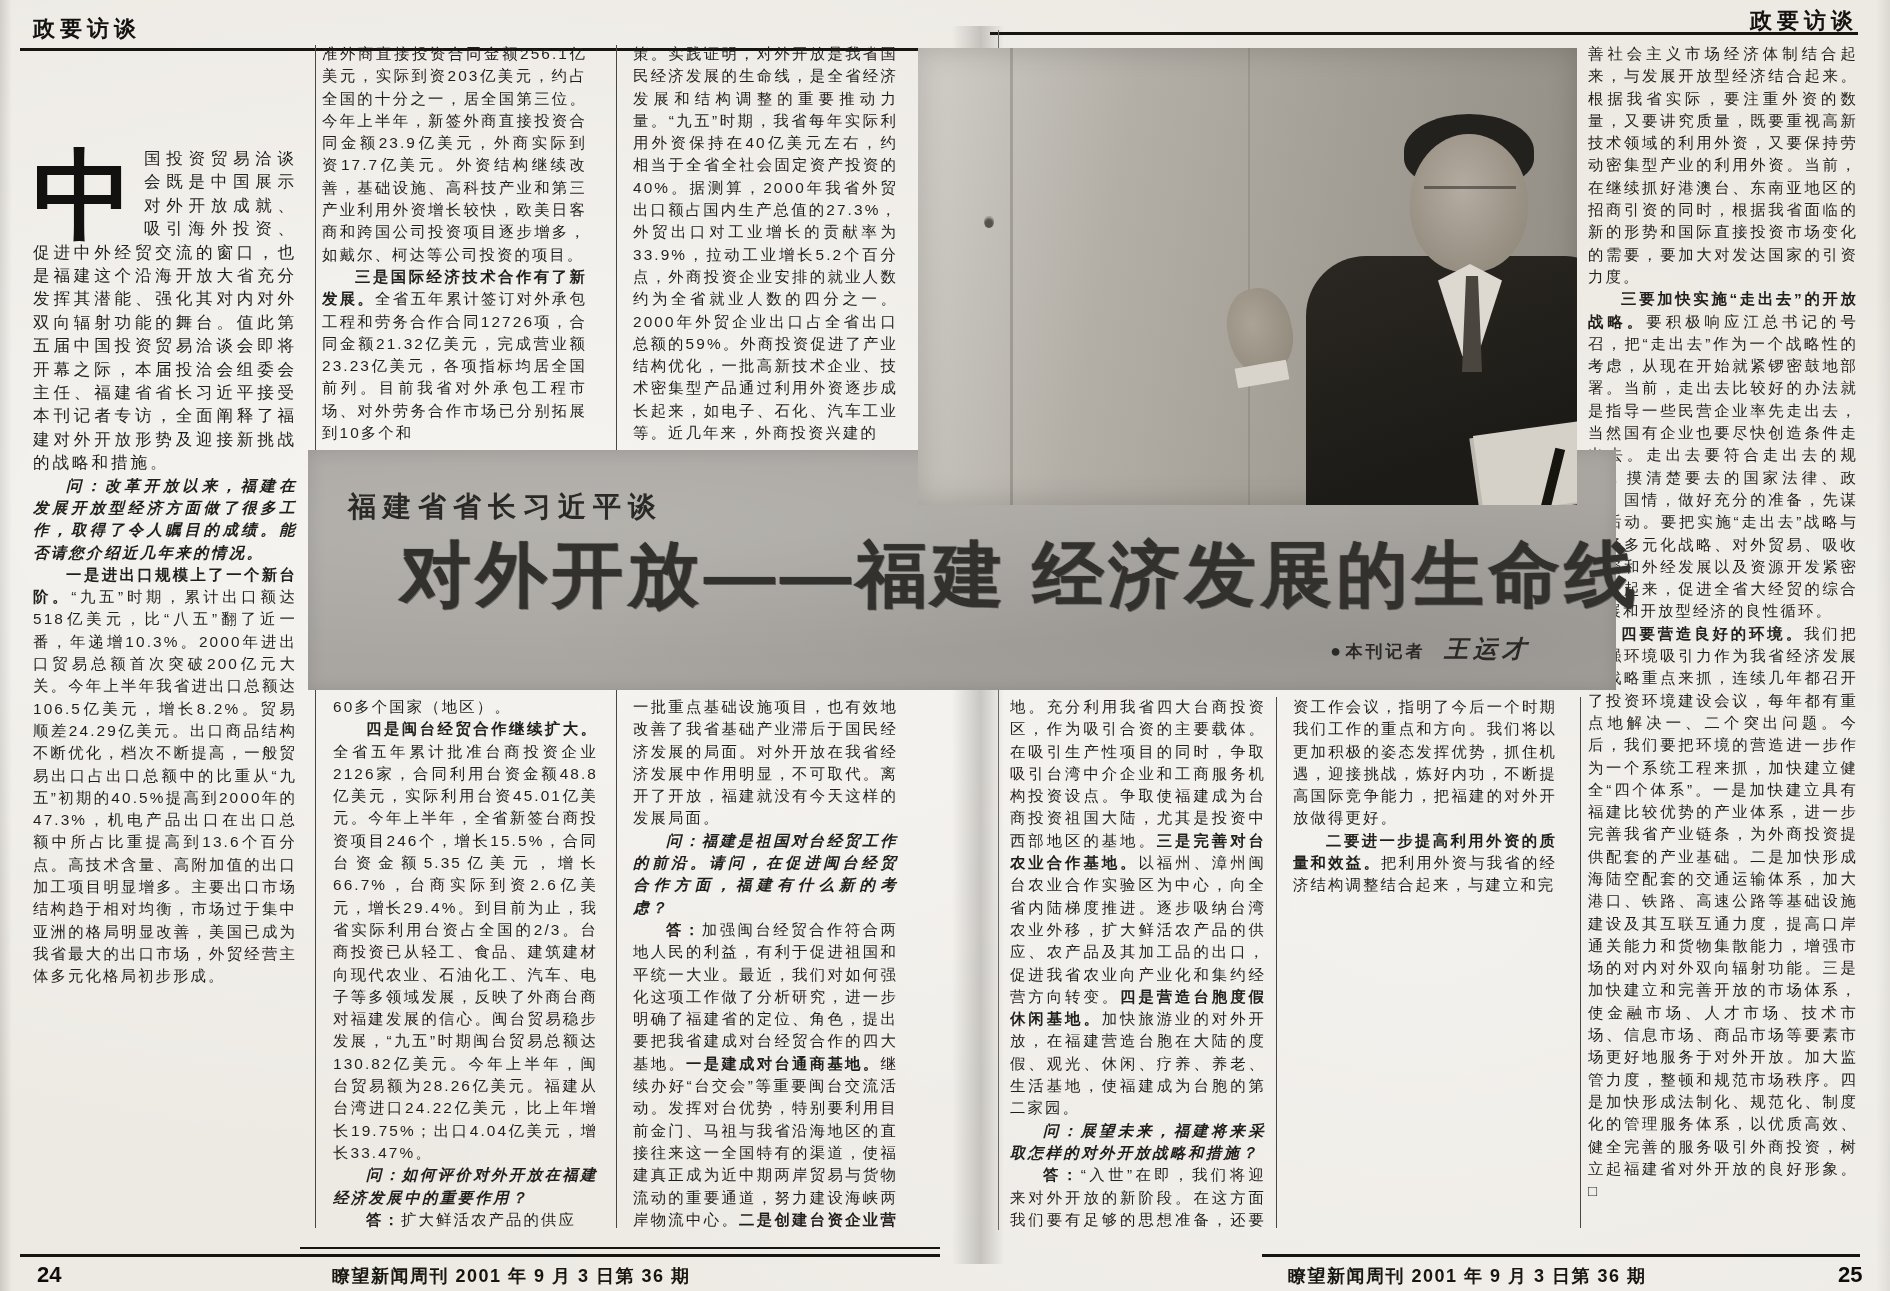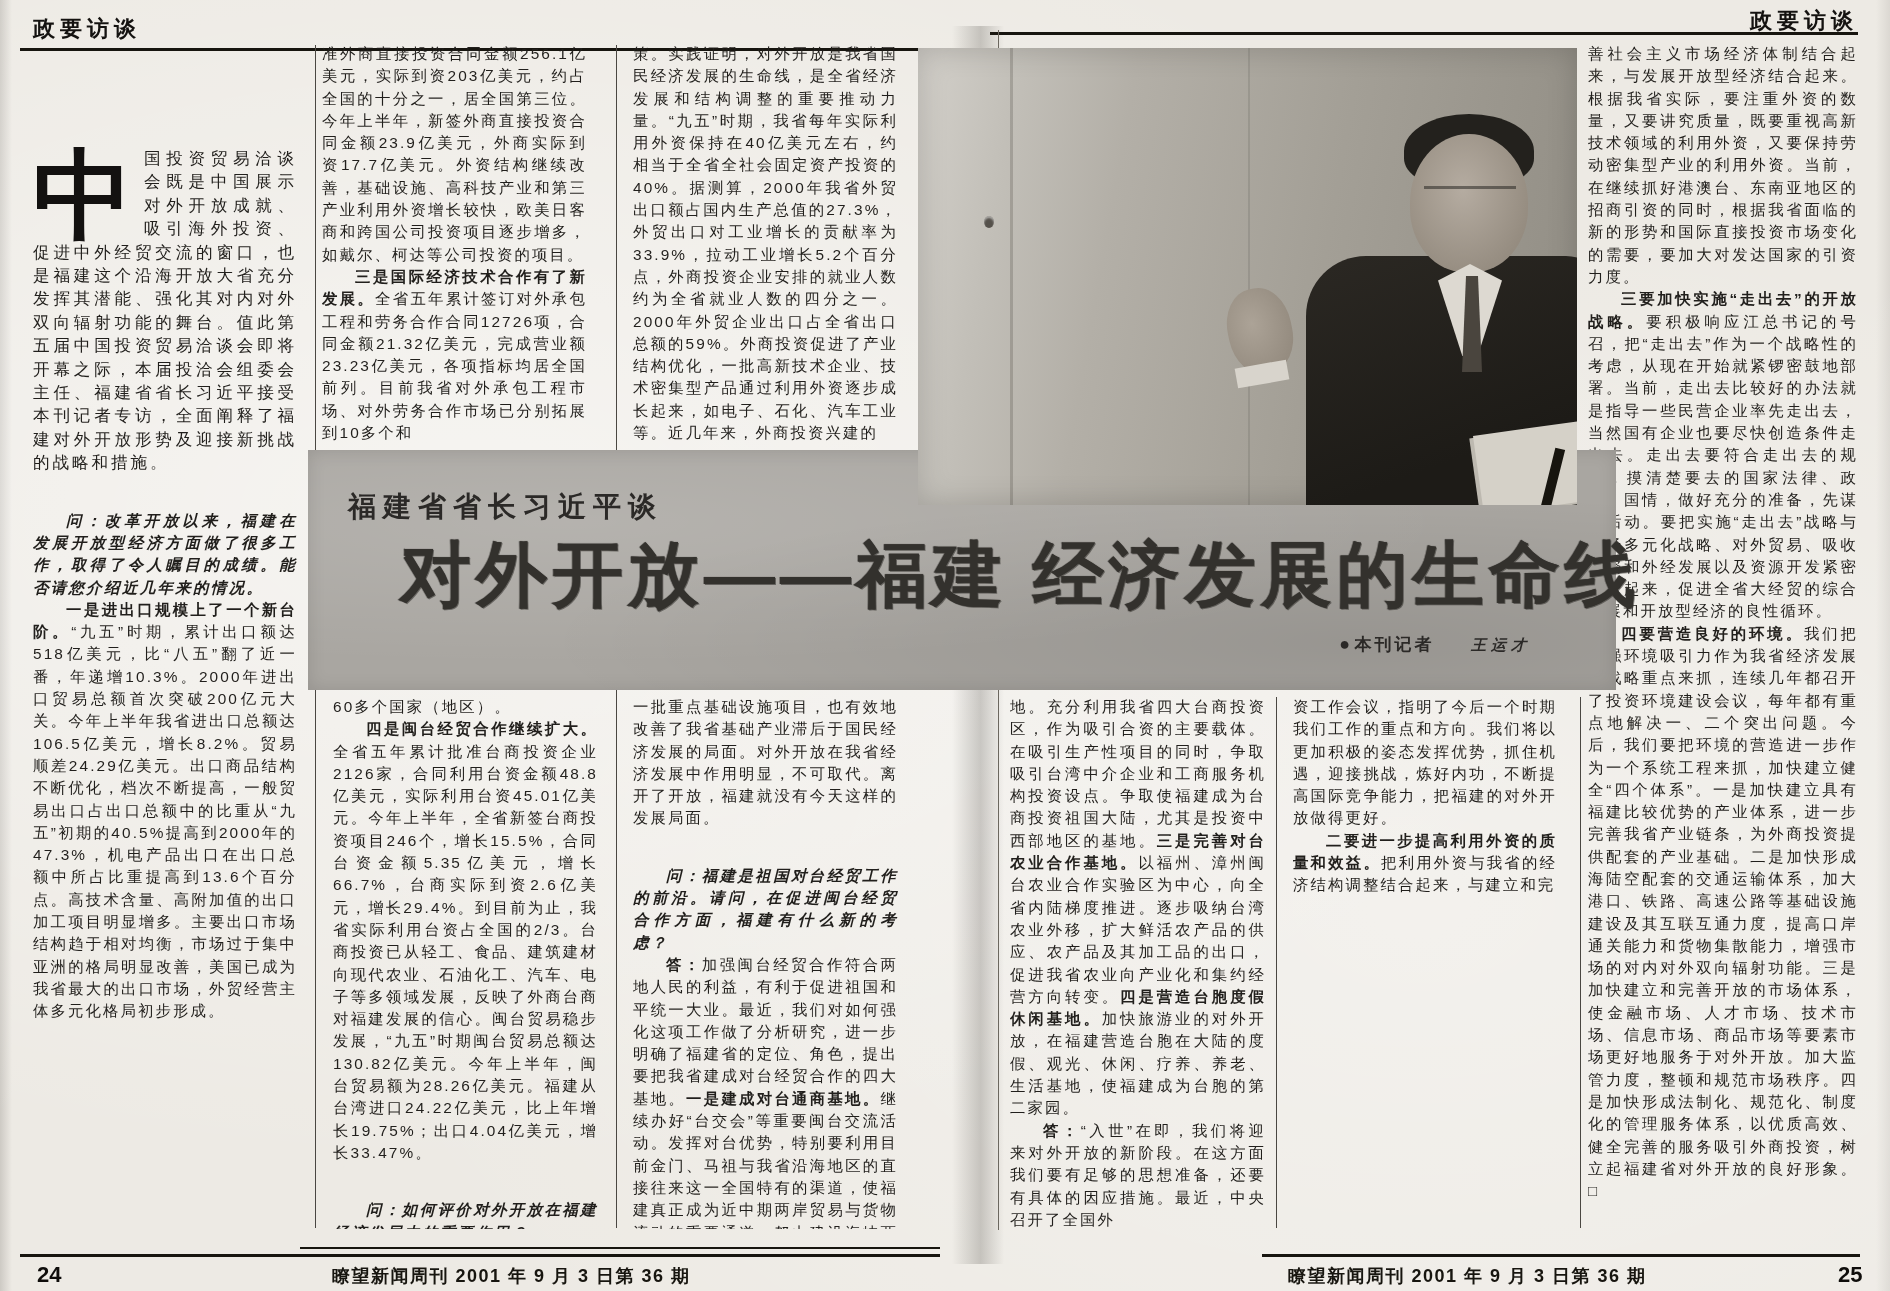--- a/index.html
+++ b/index.html
@@ -16,40 +16,40 @@
   .hrule{background:#17150f;height:3px;}
   .thinrule{background:#17150f;height:1.5px;}
   .footer-journal{font-size:18px;font-weight:700;letter-spacing:1.5px;color:#17150f;}
   .pagenum{font-size:22px;font-weight:800;color:#0f0d0b;}
   
   .col{position:absolute;text-align:justify;font-size:15.4px;line-height:22.3px;
        letter-spacing:2.1px;color:#211f1c;overflow:hidden;}
   .col p{margin:0;text-indent:2.15em;}
   .col p.ni{text-indent:0;}
   .col .b{font-weight:700;}
-  .col p.q{font-family:"Liberation Serif", serif;font-style:italic;font-weight:600;letter-spacing:2.4px;margin-top:35px;}
+  .col p.q{font-family:"Liberation Serif", serif;font-style:italic;font-weight:600;letter-spacing:2.4px;}
   .col p.intro{font-size:16.6px;line-height:23.4px;letter-spacing:2.9px;text-indent:0;font-weight:500;}
   .drop{float:left;font-size:100px;line-height:.82;font-weight:800;margin:6px 8px 0 0;color:#131110;}
   .vr{position:absolute;width:1px;background:#4a4742;}
   
   .hbox{position:absolute;left:308px;top:450px;width:1272px;height:240px;
         background:#a9a6a1;
         background-image:radial-gradient(ellipse at 20% 30%, rgba(255,255,255,.14), rgba(0,0,0,0) 60%),
                          radial-gradient(ellipse at 80% 80%, rgba(0,0,0,.10), rgba(0,0,0,0) 55%);
         box-shadow:inset 0 0 18px rgba(0,0,0,.12);padding-left:36px;}
   .kicker{position:absolute;left:40px;top:38px;font-size:28px;font-weight:700;
           letter-spacing:7px;color:#2b2927;}
   .mainhead{position:absolute;left:92px;top:78px;width:1160px;font-size:71px;font-weight:900;
             letter-spacing:5px;color:#33312d;white-space:nowrap;
             text-shadow:0 0 1px #33312d,1px 1px 0 rgba(51,49,45,.55),-1px 0 0 rgba(51,49,45,.35);}
   .byline{position:absolute;right:85px;top:183px;color:#2b2927;}
   .byline .bullet{font-size:18px;}
   .byline .lbl{font-size:17px;letter-spacing:3px;font-weight:600;}
-  .byline .name{font-size:15px;font-family:"Liberation Serif",serif;font-style:italic;
-                font-weight:700;letter-spacing:5px;margin-left:32px;}
+  .byline .name{font-size:24px;font-family:"Liberation Serif",serif;font-style:italic;
+                font-weight:700;letter-spacing:5px;margin-left:14px;}
   
   .photo{position:absolute;left:918px;top:48px;width:659px;height:457px;overflow:hidden;
          background:linear-gradient(100deg,#d3d0ca 0,#c2bfb8 14%,#b3afa7 30%,#a39f96 60%,#918d84 100%);
          box-shadow:inset 0 0 30px rgba(0,0,0,.18);}
   .photo .wallseam{position:absolute;left:92px;top:0;width:3px;height:100%;background:rgba(70,66,60,.25);}
   .photo .wallseam2{position:absolute;left:330px;top:0;width:2px;height:100%;background:rgba(70,66,60,.16);}
   .photo .dot{position:absolute;left:66px;top:168px;width:10px;height:12px;border-radius:50%;
               background:#55514b;box-shadow:inset 0 2px 2px rgba(255,255,255,.5);}
   .photo .head{position:absolute;left:492px;top:86px;width:118px;height:138px;border-radius:50% 50% 46% 46%;
                background:radial-gradient(ellipse at 45% 40%, #b5aca1, #958c80 75%);}
@@ -106,20 +106,21 @@
 <div class="col" style="left:633px;top:43px;width:265px;height:404px;">
     <p class="ni"><span>策。实践证明，对外开放是我省国民经济发展的生命线，是全省经济发展和结构调整的重要推动力量。“九五”时期，我省每年实际利用外资保持在40亿美元左右，约相当于全省全社会固定资产投资的40%。据测算，2000年我省外贸出口额占国内生产总值的27.3%，外贸出口对工业增长的贡献率为33.9%，拉动工业增长5.2个百分点，外商投资企业安排的就业人数约为全省就业人数的四分之一。2000年外贸企业出口占全省出口总额的59%。外商投资促进了产业结构优化，一批高新技术企业、技术密集型产品通过利用外资逐步成长起来，如电子、石化、汽车工业等。近几年来，外商投资兴建的</span></p>
   </div>
 <div class="col" style="left:633px;top:696px;width:265px;height:533px;">
     <p class="ni"><span>一批重点基础设施项目，也有效地改善了我省基础产业滞后于国民经济发展的局面。对外开放在我省经济发展中作用明显，不可取代。离开了开放，福建就没有今天这样的发展局面。</span></p>
     <p class="q"><span class="b">问：</span><span>福建是祖国对台经贸工作的前沿。请问，在促进闽台经贸合作方面，福建有什么新的考虑？</span></p>
     <p><span class="b">答：</span><span>加强闽台经贸合作符合两地人民的利益，有利于促进祖国和平统一大业。最近，我们对如何强化这项工作做了分析研究，进一步明确了福建省的定位、角色，提出要把我省建成对台经贸合作的四大基地。</span><span class="b">一是建成对台通商基地。</span><span>继续办好“台交会”等重要闽台交流活动。发挥对台优势，特别要利用目前金门、马祖与我省沿海地区的直接往来这一全国特有的渠道，使福建真正成为近中期两岸贸易与货物流动的重要通道，努力建设海峡两岸物流中心。</span><span class="b">二是创建台资企业营运基</span></p>
   </div>
 <div class="col" style="left:1010px;top:696px;width:256px;height:533px;">
     <p class="ni"><span>地。充分利用我省四大台商投资区，作为吸引合资的主要载体。在吸引生产性项目的同时，争取吸引台湾中介企业和工商服务机构投资设点。争取使福建成为台商投资祖国大陆，尤其是投资中西部地区的基地。</span><span class="b">三是完善对台农业合作基地。</span><span>以福州、漳州闽台农业合作实验区为中心，向全省内陆梯度推进。逐步吸纳台湾农业外移，扩大鲜活农产品的供应、农产品及其加工品的出口，促进我省农业向产业化和集约经营方向转变。</span><span class="b">四是营造台胞度假休闲基地。</span><span>加快旅游业的对外开放，在福建营造台胞在大陆的度假、观光、休闲、疗养、养老、生活基地，使福建成为台胞的第二家园。</span></p>
+    <p class="q"><span class="b">问：</span><span>展望未来，福建将来采取怎样的对外开放战略和措施？</span></p>
     <p><span class="b">答：</span><span>“入世”在即，我们将迎来对外开放的新阶段。在这方面我们要有足够的思想准备，还要有具体的因应措施。最近，中央召开了全国外</span></p>
   </div>
 <div class="col" style="left:1293px;top:696px;width:264px;height:533px;">
     <p class="ni"><span>资工作会议，指明了今后一个时期我们工作的重点和方向。我们将以更加积极的姿态发挥优势，抓住机遇，迎接挑战，炼好内功，不断提高国际竞争能力，把福建的对外开放做得更好。</span></p>
     <p><span class="b">二要进一步提高利用外资的质量和效益。</span><span>把利用外资与我省的经济结构调整结合起来，与建立和完</span></p>
   </div>
 <div class="col" style="left:1588px;top:43px;width:270px;height:1186px;">
     <p class="ni"><span>善社会主义市场经济体制结合起来，与发展开放型经济结合起来。根据我省实际，要注重外资的数量，又要讲究质量，既要重视高新技术领域的利用外资，又要保持劳动密集型产业的利用外资。当前，在继续抓好港澳台、东南亚地区的招商引资的同时，根据我省面临的新的形势和国际直接投资市场变化的需要，要加大对发达国家的引资力度。</span></p>
     <p><span class="b">三要加快实施“走出去”的开放战略。</span><span>要积极响应江总书记的号召，把“走出去”作为一个战略性的考虑，从现在开始就紧锣密鼓地部署。当前，走出去比较好的办法就是指导一些民营企业率先走出去，当然国有企业也要尽快创造条件走出去。走出去要符合走出去的规律，摸清楚要去的国家法律、政策、国情，做好充分的准备，先谋而后动。要把实施“走出去”战略与市场多元化战略、对外贸易、吸收外资和外经发展以及资源开发紧密结合起来，促进全省大经贸的综合发展和开放型经济的良性循环。</span></p>
     <p><span class="b">四要营造良好的环境。</span><span>我们把增强环境吸引力作为我省经济发展的战略重点来抓，连续几年都召开了投资环境建设会议，每年都有重点地解决一、二个突出问题。今后，我们要把环境的营造进一步作为一个系统工程来抓，加快建立健全“四个体系”。一是加快建立具有福建比较优势的产业体系，进一步完善我省产业链条，为外商投资提供配套的产业基础。二是加快形成海陆空配套的交通运输体系，加大港口、铁路、高速公路等基础设施建设及其互联互通力度，提高口岸通关能力和货物集散能力，增强市场的对内对外双向辐射功能。三是加快建立和完善开放的市场体系，使金融市场、人才市场、技术市场、信息市场、商品市场等要素市场更好地服务于对外开放。加大监管力度，整顿和规范市场秩序。四是加快形成法制化、规范化、制度化的管理服务体系，以优质高效、健全完善的服务吸引外商投资，树立起福建省对外开放的良好形象。□</span></p>

